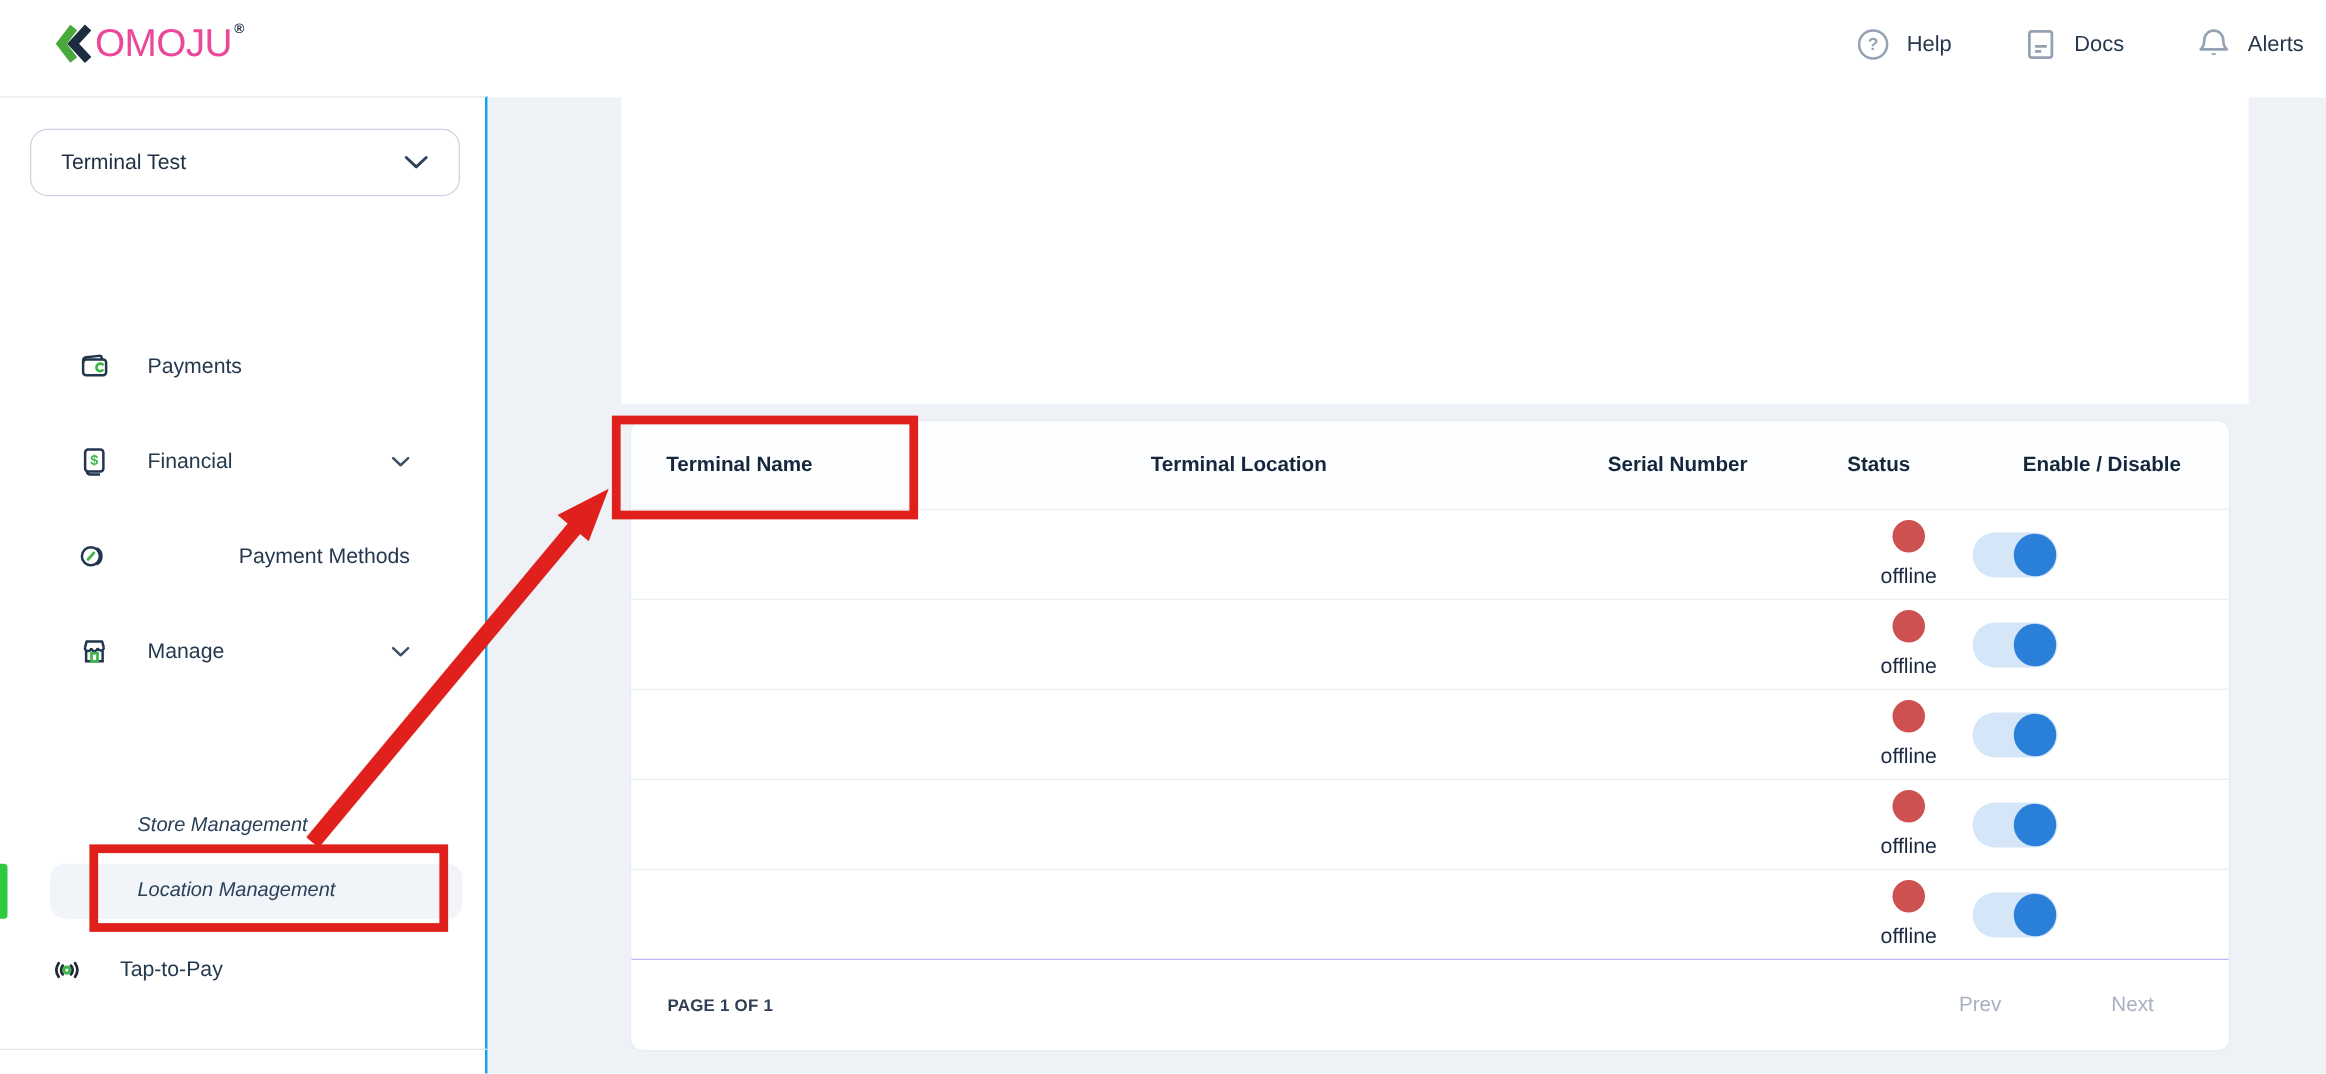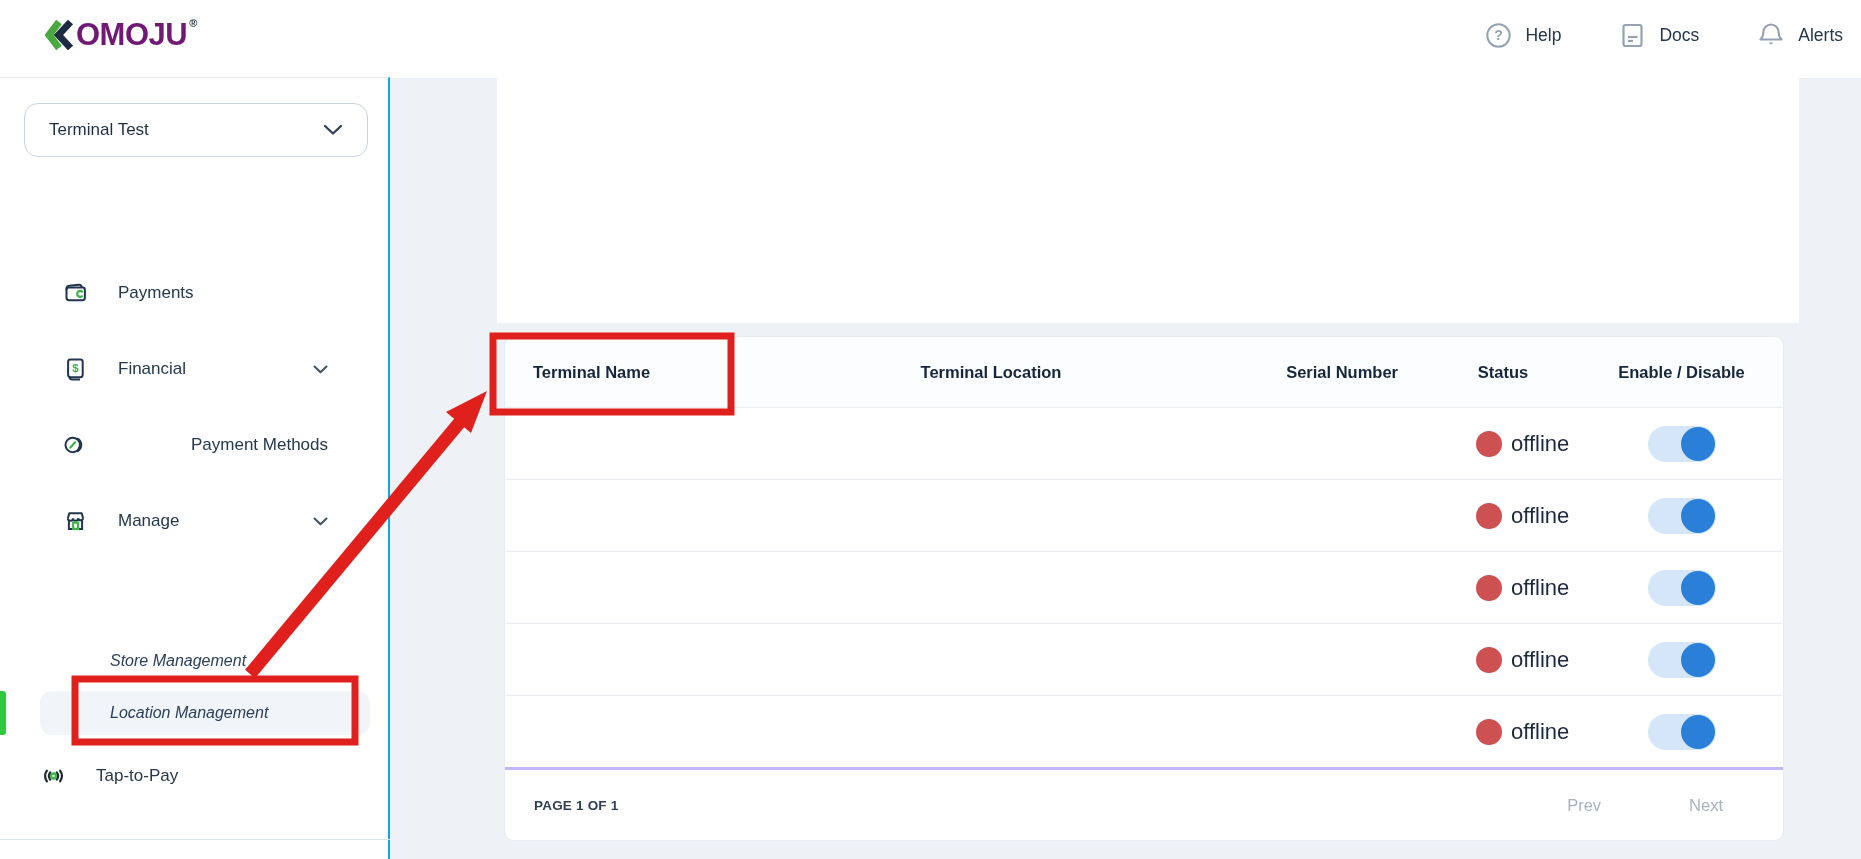--- a/index.html
+++ b/index.html
@@ -4,21 +4,21 @@
 <style>
   html,body{margin:0;padding:0;background:#fff;}
   *{box-sizing:border-box;}
   .screen{position:relative;width:1861px;height:859px;overflow:hidden;background:#fff;
           font-family:"Liberation Sans","DejaVu Sans",sans-serif;color:#22374e;}
 
   
   .topbar{position:absolute;left:0;top:0;width:1861px;height:78px;background:#fff;
           display:flex;align-items:center;justify-content:space-between;padding:0 18px 8px 44px;}
   .logo{display:flex;align-items:flex-start;gap:2px;}
-  .logo-word{font-size:31px;font-weight:bold;color:#701a75;letter-spacing:-.5px;line-height:32px;}
+  .logo-word{font-size:31px;font-weight:normal;color:#ec4899;letter-spacing:-.5px;line-height:32px;}
   .logo-reg{font-size:11px;font-weight:bold;color:#1d2c41;margin-top:-2px;}
   .top-actions{display:flex;align-items:center;gap:58px;}
   .top-action{display:flex;align-items:center;gap:13px;cursor:pointer;}
   .top-action .lbl{font-size:17.5px;color:#25374c;}
 
   
   .sidebar{position:absolute;left:0;top:77px;width:390px;height:782px;background:#fff;
            border-top:1px solid #e4eaf0;border-right:2px solid #0ea5e9;}
   .acct-select{position:absolute;left:24px;top:25px;width:344px;height:54px;border:1.5px solid #c9d4e0;
                border-radius:14px;background:#fff;display:flex;align-items:center;justify-content:space-between;
@@ -45,30 +45,30 @@
         border:1px solid #e7ecf2;border-radius:10px;overflow:hidden;}
   .tgrid{display:grid;grid-template-columns:336px 300px 287px 150px 207px;align-items:center;}
   .thead{height:70px;background:#fbfdfe;}
   .th{font-size:16.5px;font-weight:bold;color:#16263c;}
   .th.c-name{padding-left:28px;text-align:left;}
   .th.c-loc{text-align:center;}
   .th.c-serial{text-align:right;padding-right:30px;}
   .th.c-status{text-align:center;}
   .th.c-enable{text-align:center;}
   .trow{height:72px;border-top:1px solid #eaeef3;}
-  .td{font-size:22px;color:#1b2940;}
+  .td{font-size:17px;color:#1b2940;flex-direction:column;}
   .td.c-name{padding-left:28px;}
   .td.c-loc{text-align:center;}
   .td.c-serial{text-align:right;padding-right:30px;}
   .td.c-status{display:flex;align-items:center;gap:9px;padding-left:48px;}
   .dot{width:26px;height:26px;border-radius:50%;background:#cd5150;flex:0 0 auto;}
   .td.c-enable{display:flex;justify-content:center;}
   .toggle{position:relative;width:68px;height:36px;border-radius:18px;background:#d5e6f8;cursor:pointer;}
   .knob{position:absolute;right:1px;top:1px;width:34px;height:34px;border-radius:50%;background:#2a80d9;}
-  .tfoot{height:74px;border-top:3px solid #c4b5fd;display:flex;align-items:center;
+  .tfoot{height:74px;border-top:1px solid #c4b5fd;display:flex;align-items:center;
          justify-content:space-between;padding:0 60px 0 29px;}
   .page-label{font-size:13.5px;font-weight:bold;color:#2e3f55;letter-spacing:.2px;}
   .pager{display:flex;gap:88px;}
   .pager .pg{font-size:16.5px;color:#a8b2c0;cursor:pointer;}
 
   
   .overlay{position:absolute;left:0;top:0;width:1861px;height:859px;pointer-events:none;z-index:60;}
 
   svg{display:block;}
 </style>

